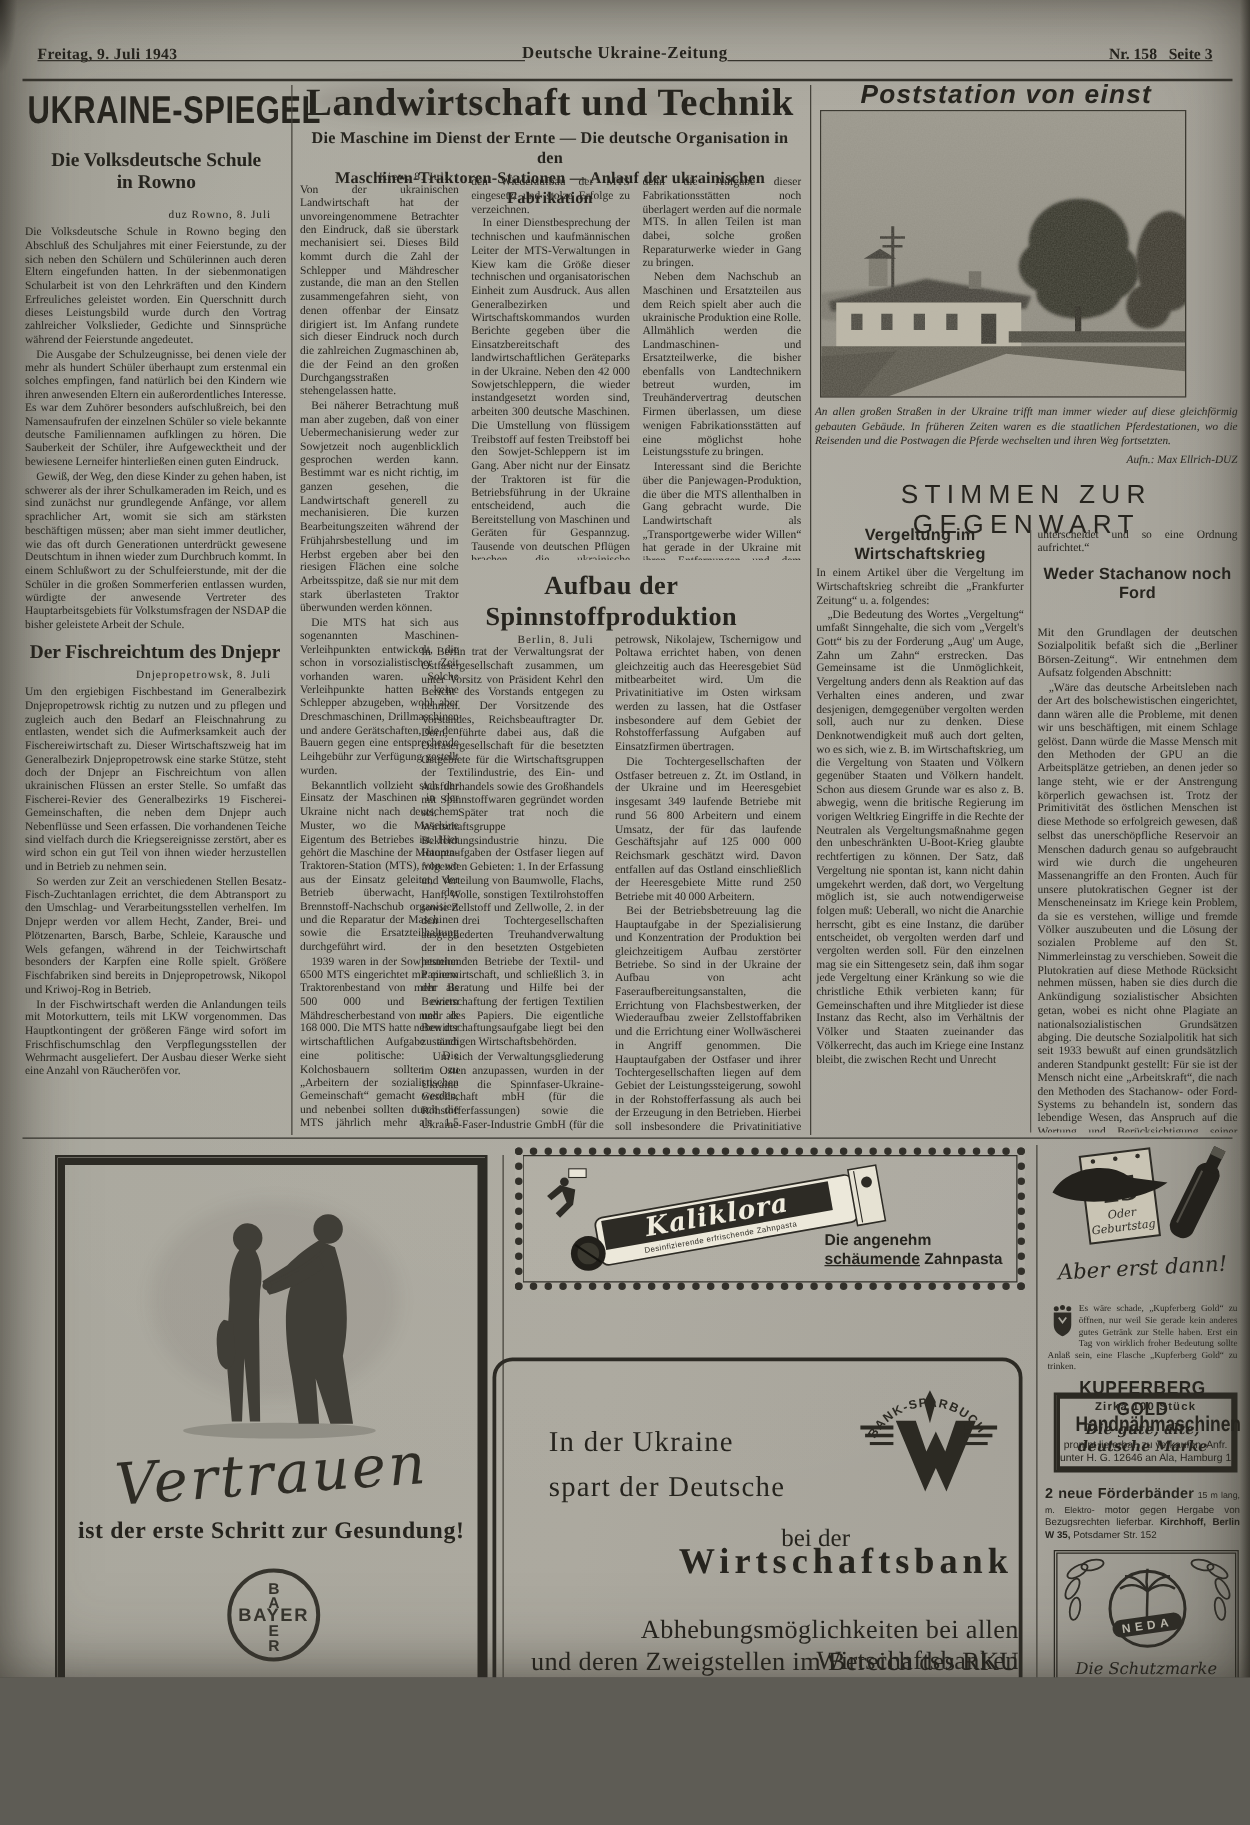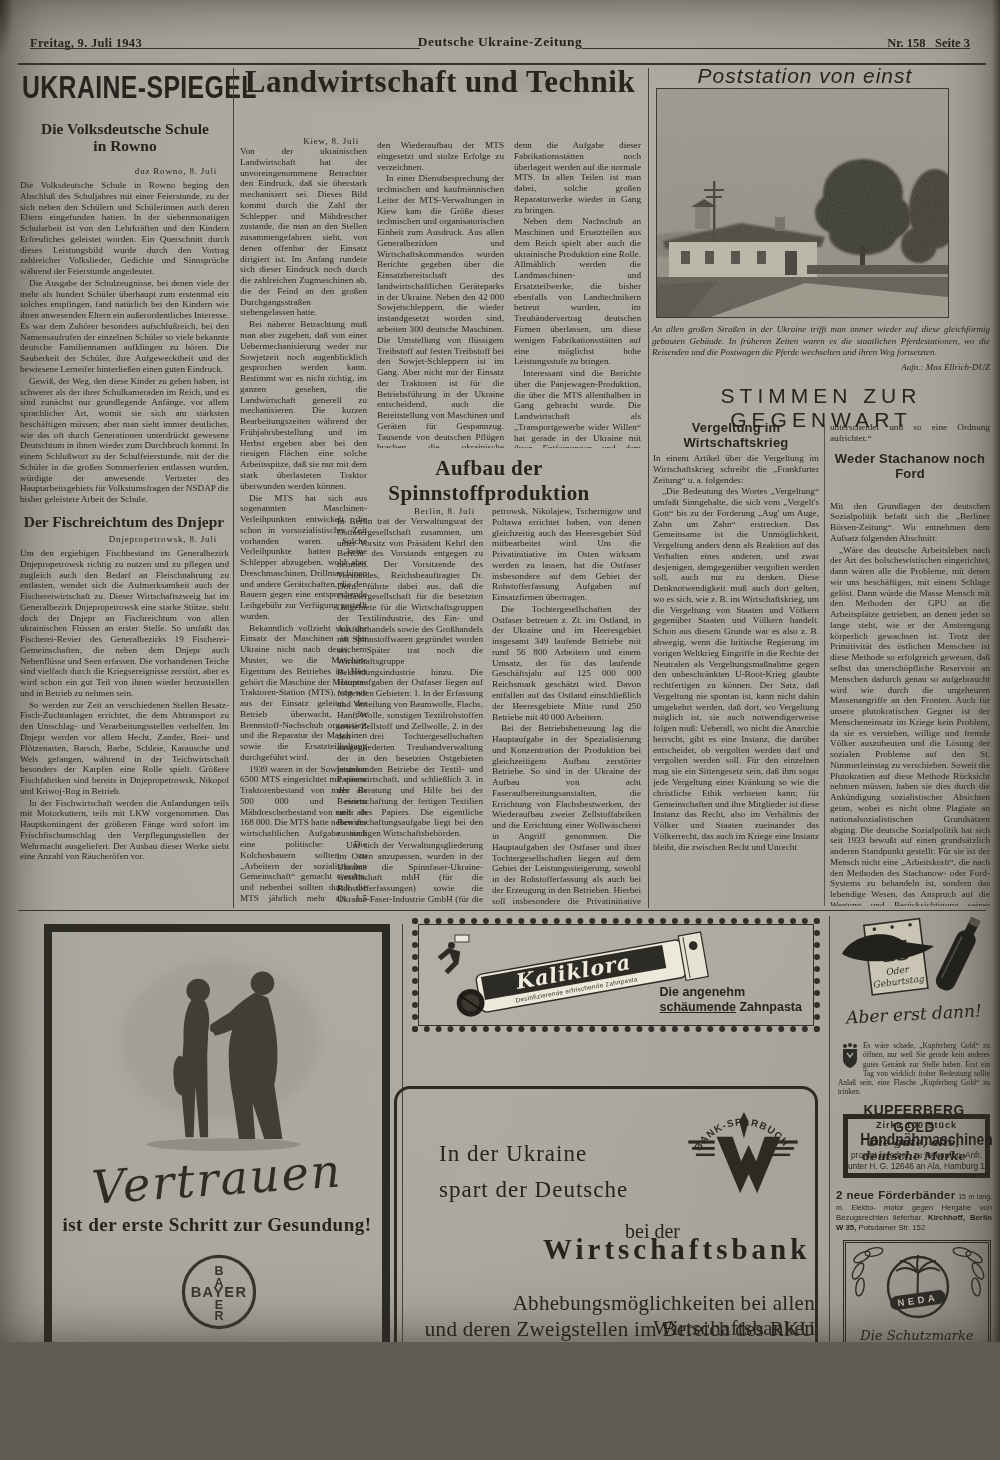--- a/index.html
+++ b/index.html
@@ -111,20 +111,24 @@
   <div class="abs dateline" style="left:20px; top:534px; width:205px;">Dnjepropetrowsk, 8. Juli</div>
   <div class="tcol bt" style="left:20px; top:548px; width:209px; height:358px;">
     <p class="noind">Um den ergiebigen Fischbestand im Generalbezirk Dnjepropetrowsk richtig zu nutzen und zu pflegen und zugleich auch den Bedarf an Fleischnahrung zu entlasten, wendet sich die Aufmerksamkeit auch der Fischereiwirtschaft zu. Dieser Wirtschaftszweig hat im Generalbezirk Dnjepropetrowsk eine starke Stütze, steht doch der Dnjepr an Fischreichtum von allen ukrainischen Flüssen an erster Stelle. So umfaßt das Fischerei-Revier des Generalbezirks 19 Fischerei-Gemeinschaften, die neben dem Dnjepr auch Nebenflüsse und Seen erfassen. Die vorhandenen Teiche sind vielfach durch die Kriegsereignisse zerstört, aber es wird schon ein gut Teil von ihnen wieder herzustellen und in Betrieb zu nehmen sein.</p>
     <p>So werden zur Zeit an verschiedenen Stellen Besatz-Fisch-Zuchtanlagen errichtet, die dem Abtransport zu den Umschlag- und Verarbeitungsstellen verhelfen. Im Dnjepr werden vor allem Hecht, Zander, Brei- und Plötzenarten, Barsch, Barbe, Schleie, Karausche und Wels gefangen, während in der Teichwirtschaft besonders der Karpfen eine Rolle spielt. Größere Fischfabriken sind bereits in Dnjepropetrowsk, Nikopol und Kriwoj-Rog in Betrieb.</p>
     <p>In der Fischwirtschaft werden die Anlandungen teils mit Motorkuttern, teils mit LKW vorgenommen. Das Hauptkontingent der größeren Fänge wird sofort im Frischfischumschlag den Verpflegungsstellen der Wehrmacht ausgeliefert. Der Ausbau dieser Werke sieht eine Anzahl von Räucheröfen vor.</p>
   </div>
 
   <div class="vr" style="left:233px; top:68px; height:840px;"></div>
 
   <div class="abs tech-h" style="left:240px; top:64px; width:400px;">Landwirtschaft und Technik</div>
+  <div class="abs tech-sub" style="left:238px; top:102px; width:404px;">
+    <div>Die Maschine im Dienst der Ernte — Die deutsche Organisation in den</div>
+    <div>Maschinen-Traktoren-Stationen — Anlauf der ukrainischen Fabrikation</div>
+  </div>
 
   <div class="tcol bt" style="left:240px; top:136px; width:127px; height:769px;">
     <div class="dateline">Kiew, 8. Juli</div>
     <p class="noind">Von der ukrainischen Landwirtschaft hat der unvoreingenommene Betrachter den Eindruck, daß sie überstark mechanisiert sei. Dieses Bild kommt durch die Zahl der Schlepper und Mähdrescher zustande, die man an den Stellen zusammengefahren sieht, von denen offenbar der Einsatz dirigiert ist. Im Anfang rundete sich dieser Eindruck noch durch die zahlreichen Zugmaschinen ab, die der Feind an den großen Durchgangsstraßen stehengelassen hatte.</p>
     <p>Bei näherer Betrachtung muß man aber zugeben, daß von einer Uebermechanisierung weder zur Sowjetzeit noch augenblicklich gesprochen werden kann. Bestimmt war es nicht richtig, im ganzen gesehen, die Landwirtschaft generell zu mechanisieren. Die kurzen Bearbeitungszeiten während der Frühjahrsbestellung und im Herbst ergeben aber bei den riesigen Flächen eine solche Arbeitsspitze, daß sie nur mit dem stark überlasteten Traktor überwunden werden können.</p>
     <p>Die MTS hat sich aus sogenannten Maschinen-Verleihpunkten entwickelt, die schon in vorsozialistischer Zeit vorhanden waren. Solche Verleihpunkte hatten keine Schlepper abzugeben, wohl aber Dreschmaschinen, Drillmaschinen und andere Gerätschaften, die den Bauern gegen eine entsprechende Leihgebühr zur Verfügung gestellt wurden.</p>
     <p>Bekanntlich vollzieht sich der Einsatz der Maschinen in der Ukraine nicht nach deutschem Muster, wo die Maschine Eigentum des Betriebes ist. Hier gehört die Maschine der Motoren-Traktoren-Station (MTS), von wo aus der Einsatz geleitet, der Betrieb überwacht, der Brennstoff-Nachschub organisiert und die Reparatur der Maschinen sowie die Ersatzteilhaltung durchgeführt wird.</p>
     <p>1939 waren in der Sowjetunion 6500 MTS eingerichtet mit einem Traktorenbestand von mehr als 500 000 und einem Mähdrescherbestand von mehr als 168 000. Die MTS hatte neben der wirtschaftlichen Aufgabe auch eine politische: Die Kolchosbauern sollten zu „Arbeitern der sozialistischen Gemeinschaft“ gemacht werden, und nebenbei sollten durch die MTS jährlich mehr als 1,5 Millionen junge Kolchosbauern als Facharbeiter für die Industrie frei werden.</p>
 
   </div>
@@ -147,21 +151,21 @@
     <p>Um sich der Verwaltungsgliederung im Osten anzupassen, wurden in der Ukraine die Spinnfaser-Ukraine-Gesellschaft mbH (für die Rohstofferfassungen) sowie die Ukraine-Faser-Industrie GmbH (für die Industriebetriebe) ins Leben gerufen. Die Ostlandfaser GmbH ist in Wolhynien tätig. Zur Durchführung ihrer Aufgaben hat die Ostfaser u. a. die Hauptstelle in Riga, Zweigstellen in Reval, Kauen und Minsk berufen, sowie die Ukraine-Gesellschaften Zweigstellen in Kiew, Shitomir, Dnjepro-</p>
   </div>
   <div class="tcol bt" style="left:492px; top:506px; width:149px; height:400px;">
     <p class="noind">petrowsk, Nikolajew, Tschernigow und Poltawa errichtet haben, von denen gleichzeitig auch das Heeresgebiet Süd mitbearbeitet wird. Um die Privatinitiative im Osten wirksam werden zu lassen, hat die Ostfaser insbesondere auf dem Gebiet der Rohstofferfassung Aufgaben auf Einsatzfirmen übertragen.</p>
     <p>Die Tochtergesellschaften der Ostfaser betreuen z. Zt. im Ostland, in der Ukraine und im Heeresgebiet insgesamt 349 laufende Betriebe mit rund 56 800 Arbeitern und einem Umsatz, der für das laufende Geschäftsjahr auf 125 000 000 Reichsmark geschätzt wird. Davon entfallen auf das Ostland einschließlich der Heeresgebiete Mitte rund 250 Betriebe mit 40 000 Arbeitern.</p>
     <p>Bei der Betriebsbetreuung lag die Hauptaufgabe in der Spezialisierung und Konzentration der Produktion bei gleichzeitigem Aufbau zerstörter Betriebe. So sind in der Ukraine der Aufbau von acht Faseraufbereitungsanstalten, die Errichtung von Flachsbestwerken, der Wiederaufbau zweier Zellstoffabriken und die Errichtung einer Wollwäscherei in Angriff genommen. Die Hauptaufgaben der Ostfaser und ihrer Tochtergesellschaften liegen auf dem Gebiet der Leistungssteigerung, sowohl in der Rohstofferfassung als auch bei der Erzeugung in den Betrieben. Hierbei soll insbesondere die Privatinitiative durch Einstellung privater Unternehmerpersönlichkeiten, insbesondere im Wege der Verpachtung von Einzelfirmen, gefördert werden.</p>
   </div>
 
   <div class="vr" style="left:648px; top:68px; height:840px;"></div>
 
-  <div class="abs post-h" style="left:655px; top:64px; width:300px;">Poststation von einst</div>
+  <div class="abs post-h" style="left:655px; top:64px; width:300px;font-weight:bold;">Poststation von einst</div>
 
   <div class="photo" style="left:656px; top:88px; width:293px; height:230px;">
     <svg width="291" height="228" viewBox="0 0 291 228">
       <defs>
         <linearGradient id="sky" x1="0" y1="0" x2="0" y2="1">
           <stop offset="0" stop-color="#9b988d"></stop>
             <stop offset="1" stop-color="#8e8b80"></stop>
         </linearGradient>
         <filter id="soft">
             <feGaussianBlur stdDeviation="1.2"></feGaussianBlur>

